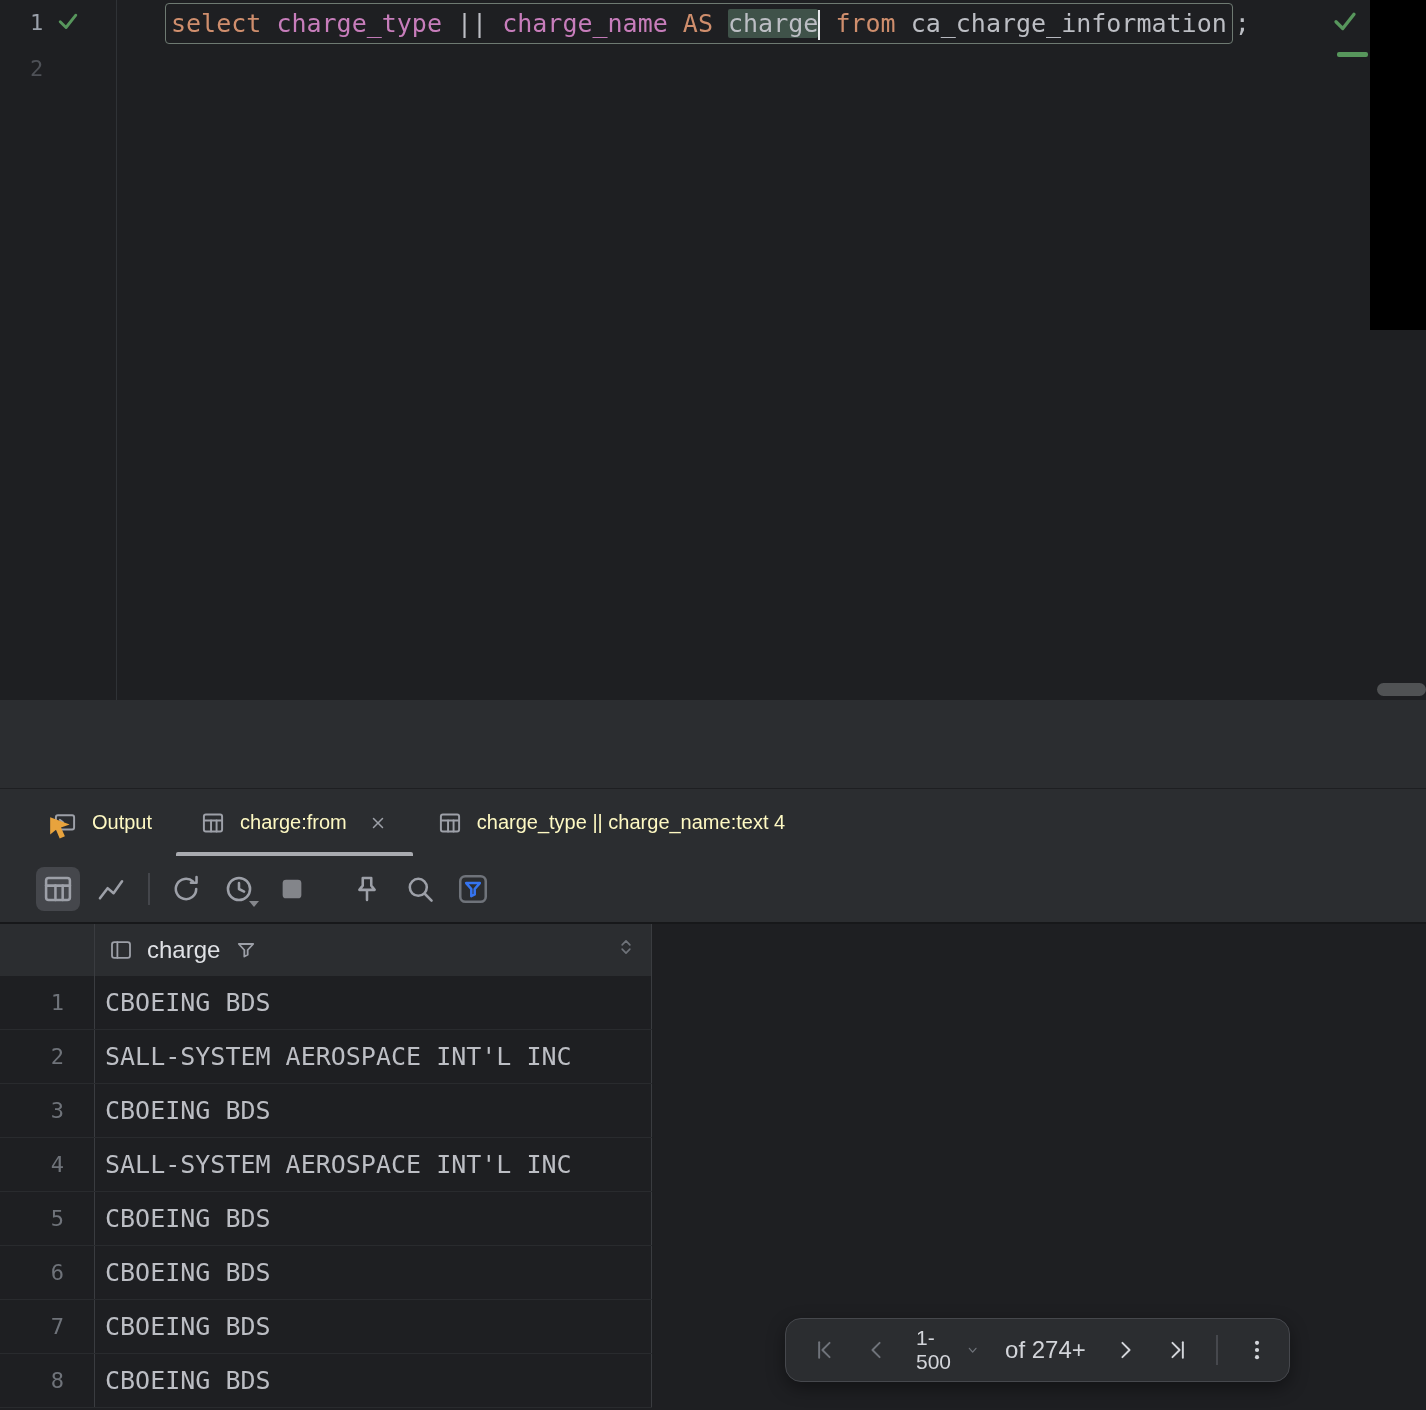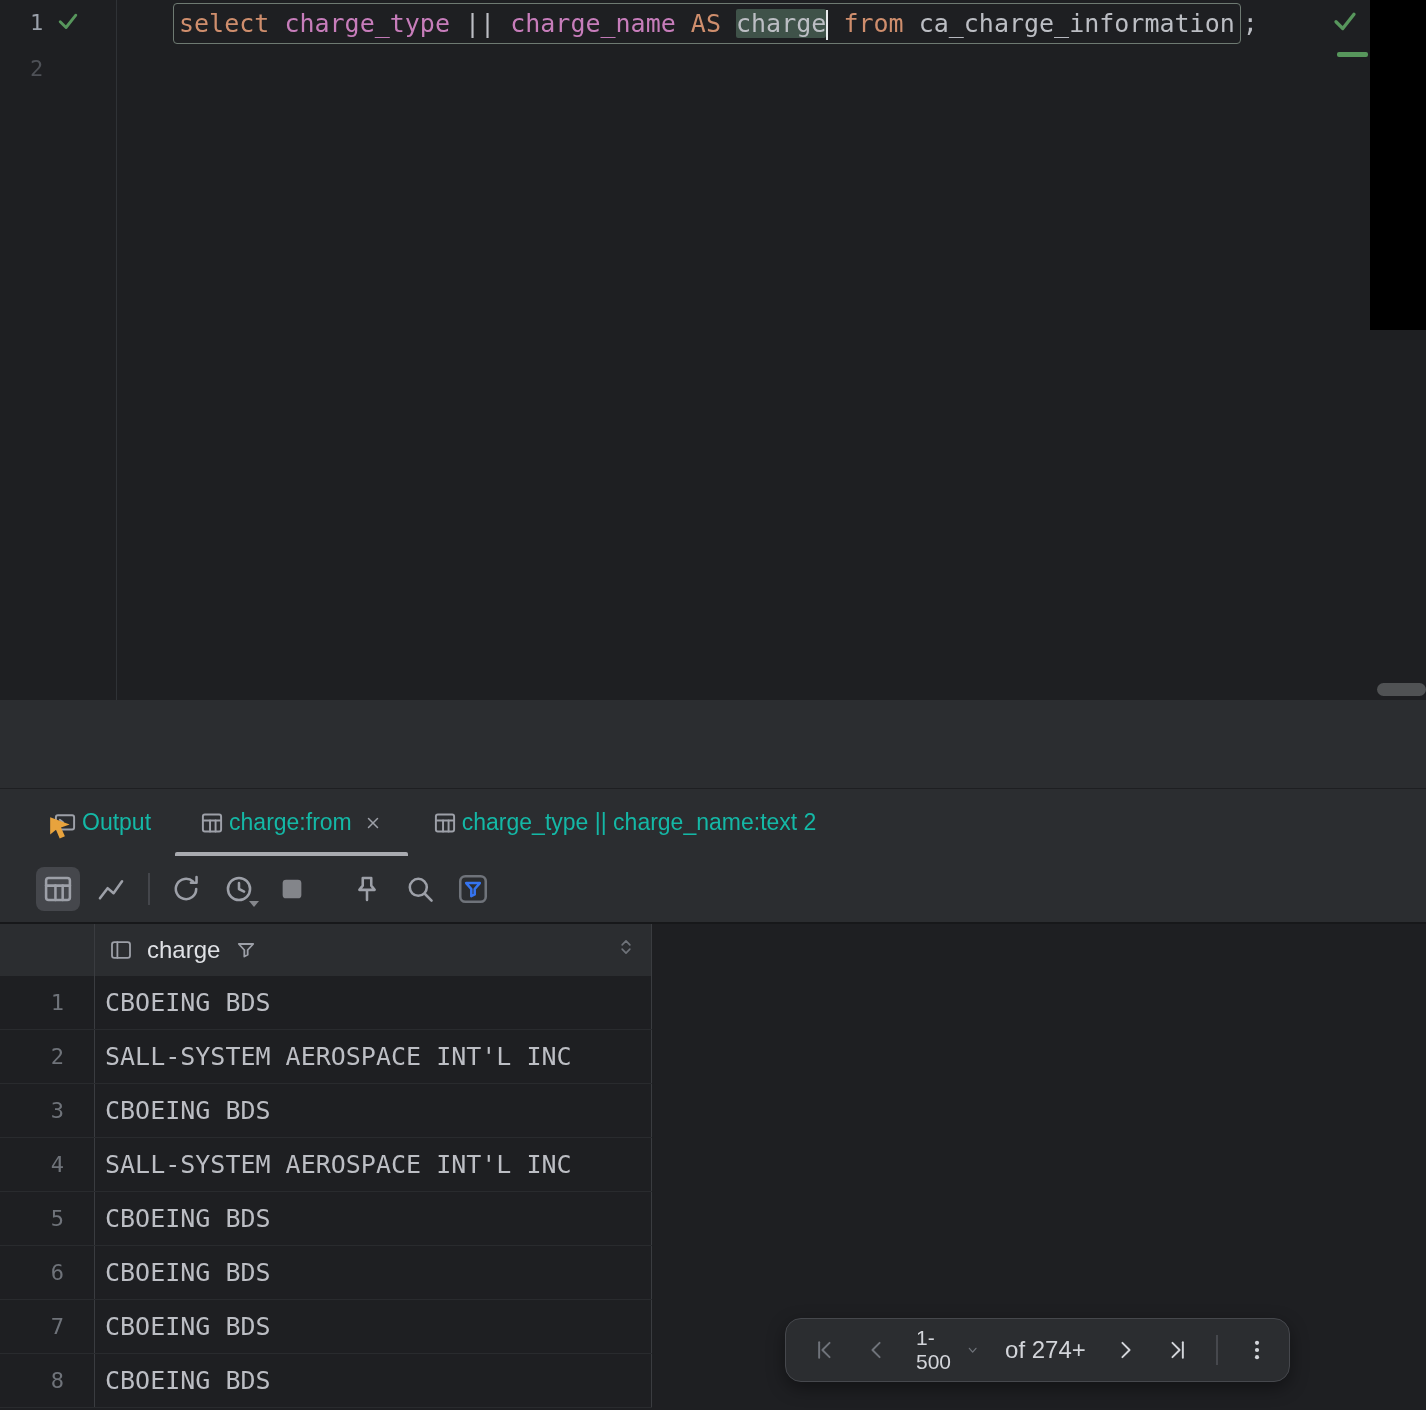--- a/index.html
+++ b/index.html
@@ -7,43 +7,43 @@
               font-family:"Liberation Sans", sans-serif; }
   .app { position:relative; width:1426px; height:1410px; }
 
   
   .editor { position:absolute; left:0; top:0; width:1426px; height:700px; background:#1e1f22; }
   .gutter-border { position:absolute; left:116px; top:0; width:1px; height:700px; background:#2f3236; }
   .ln { position:absolute; font:22px "DejaVu Sans Mono","Liberation Mono",monospace; }
   .ln1 { left:30px; top:10px; color:#9ba1ab; }
   .ln2 { left:30px; top:56px; color:#4e5157; }
   .gutter-check { position:absolute; left:55px; top:8px; width:26px; height:26px; }
-  .stmt-row { position:absolute; left:128px; top:2px; height:42px; display:flex; align-items:center;padding-left:45px; }
+  .stmt-row { position:absolute; left:120px; top:2px; height:42px; display:flex; align-items:center;padding-left:45px; }
   .stmt-box { display:flex; align-items:center; height:41px; border:1px solid #6e7a72; border-radius:4px; padding:0 5px; }
   .tok { font:25px "DejaVu Sans Mono","Liberation Mono",monospace; white-space:pre; line-height:39px; }
   .tok-keyword { color:#cf8e6d; }
   .tok-column  { color:#c77dbb; }
   .tok-plain   { color:#bcbec4; }
   .tok-selected { background:#3f5249; border-radius:2px; }
   .caret { display:inline-block; width:2px; height:30px; background:#e8eaed; vertical-align:middle; margin-top:-4px; }
   .semi { margin-left:2px; }
   .black-strip { position:absolute; right:0; top:0; width:56px; height:330px; background:#000; }
   .inspect-check { position:absolute; left:1330px; top:6px; width:30px; height:30px; }
   .inspect-bar { position:absolute; left:1337px; top:52px; width:31px; height:5px; background:#57965c; border-radius:2px; }
   .hscroll { position:absolute; left:1377px; top:683px; width:49px; height:13px; background:#505254; border-radius:7px; }
 
   
   .gap { position:absolute; left:0; top:700px; width:1426px; height:88px; background:#2b2d30; }
 
   
   .toolwindow { position:absolute; left:0; top:788px; width:1426px; height:622px; background:#1e1f22; }
   .tabbar { position:absolute; left:0; top:0; width:1426px; height:68px; background:#2b2d30;
             border-top:1px solid #1e1f22; display:flex; align-items:stretch; padding-left:28px; }
-  .tab { position:relative; display:flex; align-items:center; gap:4px; padding:0 24px;
-         color:#14b8a6; font-size:23px; }
+  .tab { position:relative; display:flex; align-items:center; gap:14px; padding:0 24px;
+         color:#fef9c3; font-size:20px; }
   .tab.active::after { content:""; position:absolute; left:0; right:0; bottom:0; height:4px;
                        background:#a9abb0; border-radius:2px 2px 0 0; }
   .tab-icon { width:26px; height:26px; position:relative; flex:none; }
   .tab-icon svg { width:26px; height:26px; display:block; }
   .cursor-overlay { position:absolute; left:-4px; bottom:-5px; width:15px; height:15px; }
   .tab-close { margin-left:6px; width:22px; height:22px; display:flex; align-items:center; justify-content:center; }
 
   .toolbar { position:absolute; left:0; top:68px; width:1426px; height:66px; background:#2b2d30;
              display:flex; align-items:center; padding-left:36px; }
   .icon-btn { position:relative; width:44px; height:44px; margin-right:9px; display:flex;
@@ -156,21 +156,21 @@
 
       <div class="tab">
         <span class="tab-icon">
           <svg viewBox="0 0 20 20">
             <rect class="icon-stroke" x="3" y="3.5" width="14" height="13" rx="1.5"></rect>
             <line class="icon-stroke" x1="3" y1="8" x2="17" y2="8"></line>
             <line class="icon-stroke" x1="8.5" y1="8" x2="8.5" y2="16.5"></line>
             <line class="icon-stroke" x1="12.75" y1="8" x2="12.75" y2="16.5"></line>
           </svg>
         </span>
-        <span>charge_type || charge_name:text 2</span>
+        <span>charge_type || charge_name:text 4</span>
       </div>
     </div>
 
     <div class="toolbar">
       <div class="icon-btn selected">
         <svg viewBox="0 0 20 20">
           <rect class="icon-stroke" x="3" y="3.5" width="14" height="13" rx="1.5"></rect>
           <line class="icon-stroke" x1="3" y1="8" x2="17" y2="8"></line>
           <line class="icon-stroke" x1="8.5" y1="8" x2="8.5" y2="16.5"></line>
           <line class="icon-stroke" x1="12.75" y1="8" x2="12.75" y2="16.5"></line>

